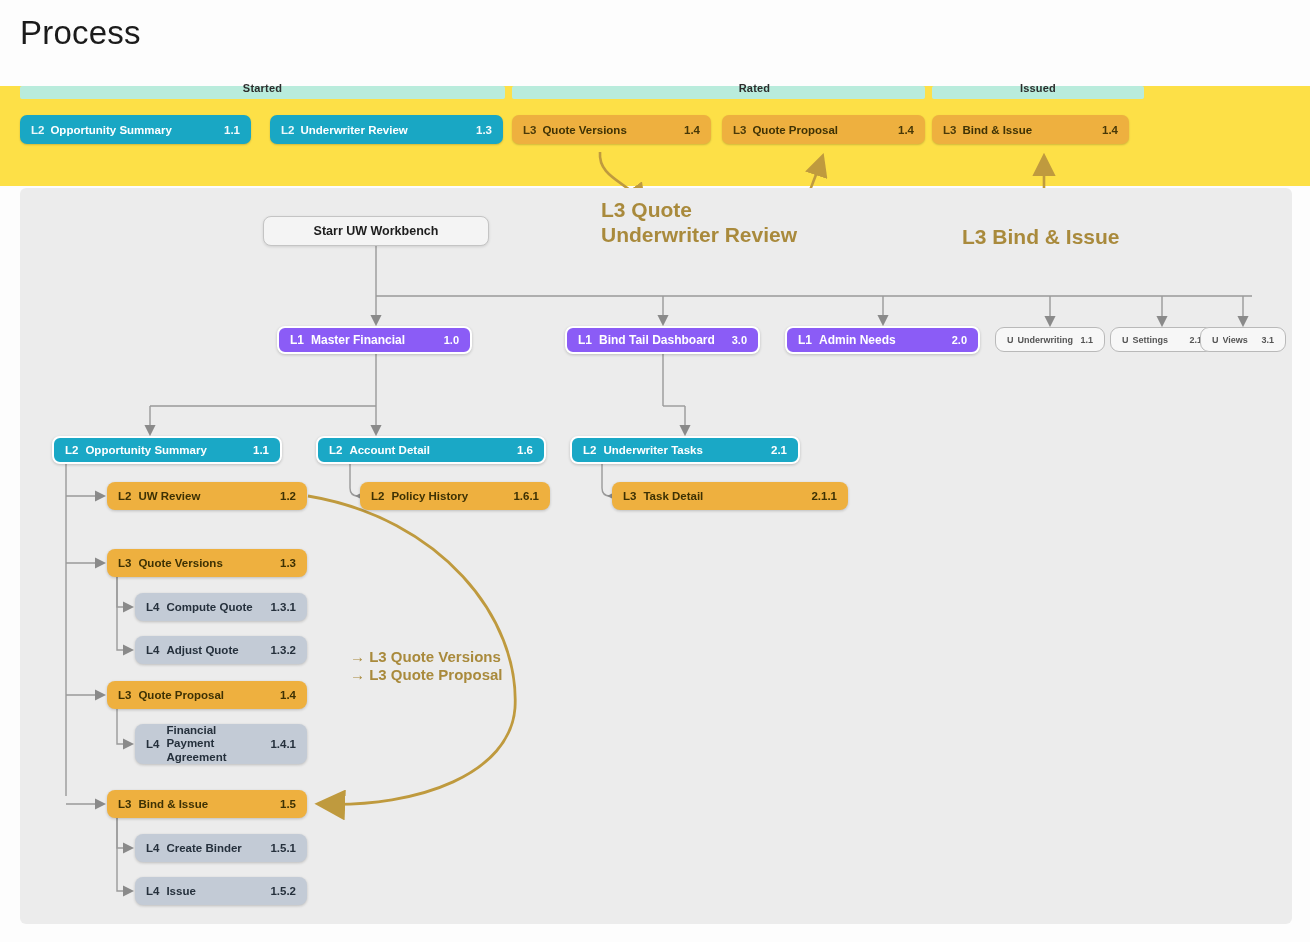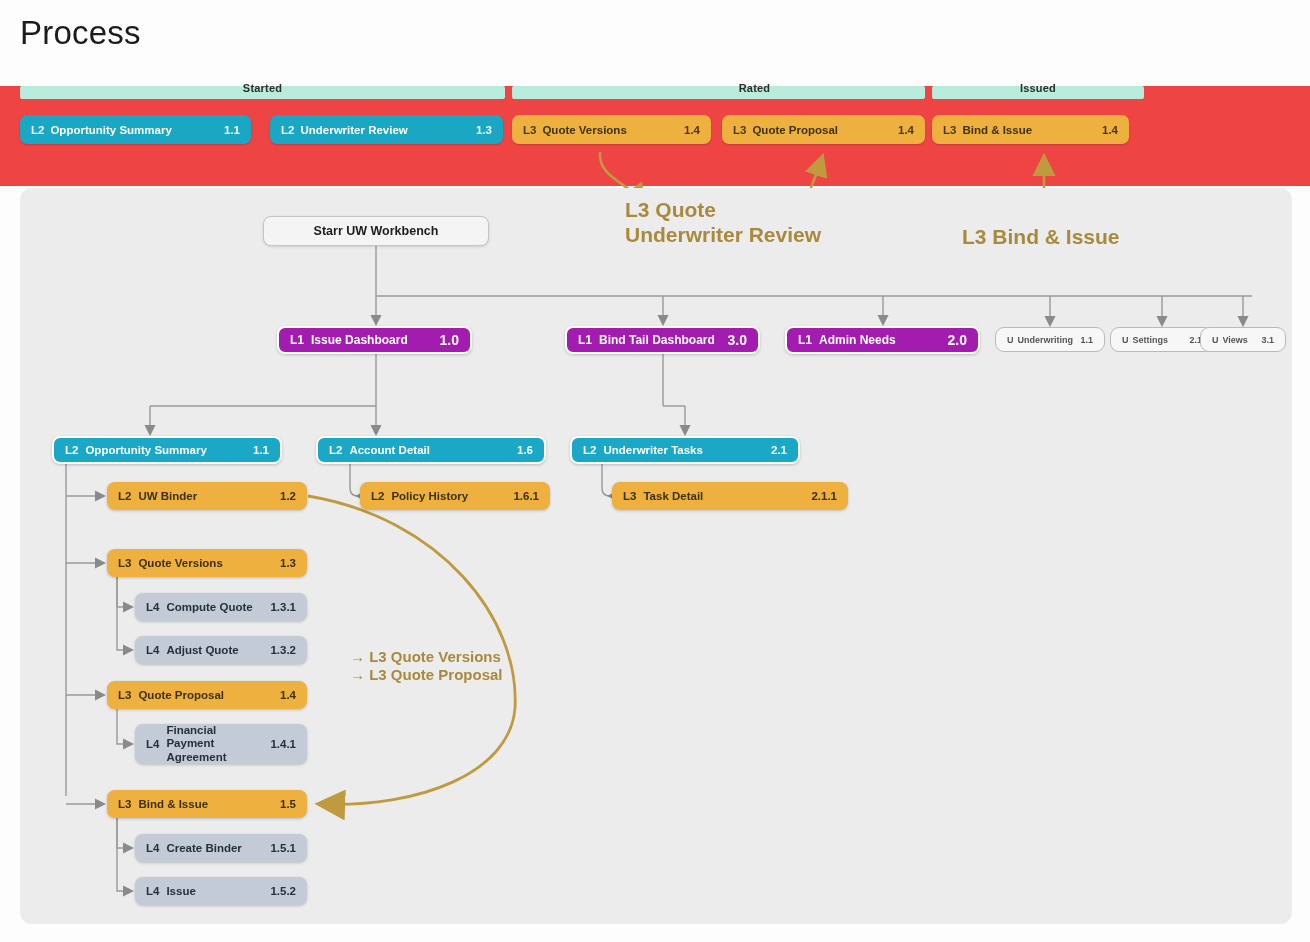--- a/index.html
+++ b/index.html
@@ -25,21 +25,21 @@
     font-weight: 400;
     color: #1b1b1b;
     letter-spacing: 0.2px;
   }
 
   
   .legend-band {
     position: absolute;
     left: 0; top: 86px;
     width: 1310px; height: 100px;
-    background: #ef4444;
+    background: #fde047;
   }
   .stage-header {
     position: absolute;
     height: 13px;
     background: #b9ecdc;
     border-radius: 2px;
     top: 0;
   }
   .stage-label {
     position: absolute;
@@ -71,21 +71,21 @@
   .pill-teal { background: #19a7c4; }
   .pill-amber { background: #eeb03f; color: #3f3205; }
   .pill-amber .lvl { color: #3f3205; }
 
   
   .canvas {
     position: absolute;
     left: 20px; top: 188px;
     width: 1272px; height: 736px;
     background: #ececec;
-    border-radius: 12px;
+    border-radius: 6px;
     overflow: hidden;
   }
   svg.wires { position: absolute; left: 0; top: 0; width: 1272px; height: 736px; pointer-events: none; }
 
   .node {
     position: absolute;
     display: flex;
     align-items: center;
     border-radius: 8px;
     font-size: 11.5px;
@@ -101,26 +101,26 @@
   .n-root {
     background: #f4f4f4;
     border: 1px solid #c4c4c4;
     color: #1d1d1d;
     justify-content: center;
     font-weight: 700;
     font-size: 12.5px;
     box-shadow: 0 1px 3px rgba(0,0,0,.12);
   }
   .n-l1 {
-    background: #a21caf;
+    background: #8b5cf6;
     color: #ffffff;
     border: 2px solid #ffffff;
     font-size: 12px;
   }
-  .n-l1 .num { font-size: 14px; }
+  .n-l1 .num { font-size: 11px; }
   .n-util {
     background: #f7f7f7;
     border: 1px solid #b9b9b9;
     color: #555555;
     font-size: 9px;
     font-weight: 600;
     border-radius: 9px;
     box-shadow: none;
     justify-content: center;
   }
@@ -279,21 +279,21 @@
 
       <path d="M288,308 C420,330 500,430 495,520 C490,585 400,620 300,616" stroke="#bf9a3e" stroke-width="2.8" fill="none" marker-end="url(#goldArrow2)"></path>
     </svg>
 
     <div id="node-layer">
         <div class="node n-root" style="left: 243px; top: 28px; width: 226px; height: 30px;">
           <span>Starr UW Workbench</span>
         </div>
         <div class="node n-l1" style="left: 257px; top: 138px; width: 195px; height: 28px;">
           <span class="lvl">L1</span>
-          <span class="nm">Issue Dashboard</span>
+          <span class="nm">Master Financial</span>
           <span class="num">1.0</span>
         </div>
         <div class="node n-l1" style="left: 545px; top: 138px; width: 195px; height: 28px;">
           <span class="lvl">L1</span>
           <span class="nm">Bind Tail Dashboard</span>
           <span class="num">3.0</span>
         </div>
         <div class="node n-l1" style="left: 765px; top: 138px; width: 195px; height: 28px;">
           <span class="lvl">L1</span>
           <span class="nm">Admin Needs</span>
@@ -324,21 +324,21 @@
           <span class="nm">Account Detail</span>
           <span class="num">1.6</span>
         </div>
         <div class="node n-l2" style="left: 550px; top: 248px; width: 230px; height: 28px;">
           <span class="lvl">L2</span>
           <span class="nm">Underwriter Tasks</span>
           <span class="num">2.1</span>
         </div>
         <div class="node n-amber" style="left: 87px; top: 294px; width: 200px; height: 28px;">
           <span class="lvl">L2</span>
-          <span class="nm">UW Binder</span>
+          <span class="nm">UW Review</span>
           <span class="num">1.2</span>
         </div>
         <div class="node n-amber" style="left: 340px; top: 294px; width: 190px; height: 28px;">
           <span class="lvl">L2</span>
           <span class="nm">Policy History</span>
           <span class="num">1.6.1</span>
         </div>
         <div class="node n-amber" style="left: 592px; top: 294px; width: 236px; height: 28px;">
           <span class="lvl">L3</span>
           <span class="nm">Task Detail</span>
@@ -381,17 +381,17 @@
         </div>
         <div class="node n-l4" style="left: 115px; top: 689px; width: 172px; height: 28px;">
           <span class="lvl">L4</span>
           <span class="nm">Issue</span>
           <span class="num">1.5.2</span>
         </div>
       </div>
   </div>
 
   <div id="annot-layer">
-      <div class="annot annot-top" style="left: 601px; top: 198px; margin-left: 24px;"><div>L3 Quote</div><div>Underwriter Review</div></div>
+      <div class="annot annot-top" style="left: 601px; top: 198px;"><div>L3 Quote</div><div>Underwriter Review</div></div>
       <div class="annot annot-top" style="left: 962px; top: 225px;"><div>L3 Bind &amp; Issue</div></div>
       <div class="annot annot-mid" style="left: 350px; top: 648px;"><div>→ L3 Quote Versions</div><div>→ L3 Quote Proposal</div></div>
     </div>
 </div>
 
 </body></html>

